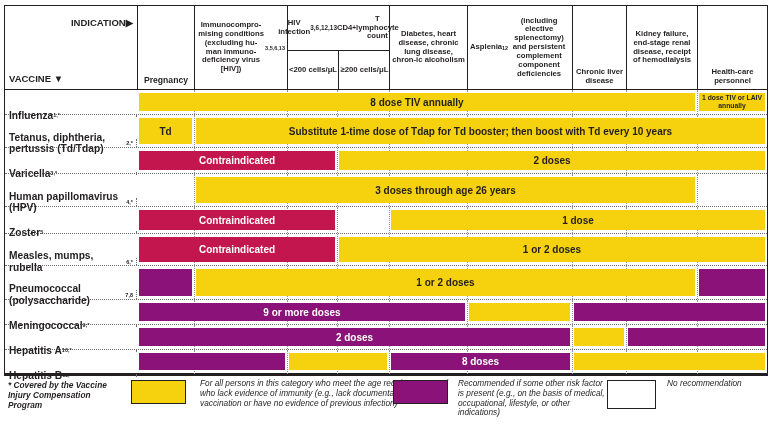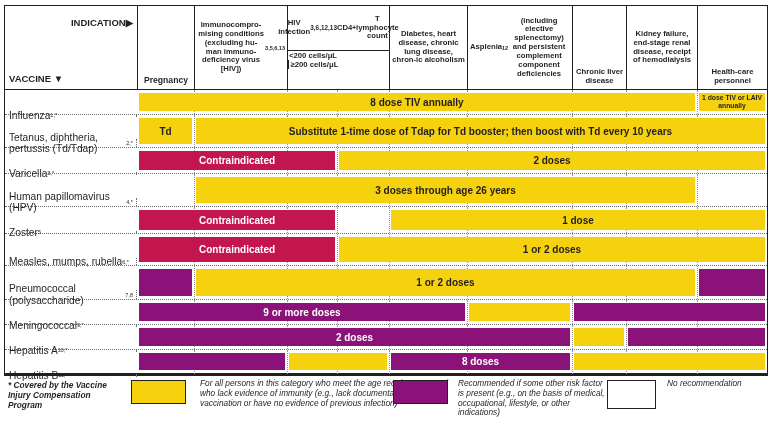--- a/index.html
+++ b/index.html
@@ -14,29 +14,29 @@
          font-weight:bold;font-size:7.7px;line-height:1.15;text-align:center;
          display:flex;align-items:center;justify-content:center;padding:1px 2px;}
   .hcell sup, .rlabel sup, .bar sup{font-size:5.5px;vertical-align:super;line-height:0;}
   .corner{border-left:none;position:relative;}
   .corner .ind{position:absolute;top:12px;right:4px;font-size:9.5px;font-weight:bold;}
   .corner .vac{position:absolute;bottom:4px;left:4px;font-size:9.5px;font-weight:bold;}
   .h-bottom{align-items:flex-end;padding-bottom:3px;}
   .hgroup{box-sizing:border-box;border-left:1.2px solid #231f20;display:flex;flex-direction:column;}
   .hgroup-label{flex:1;font-weight:bold;font-size:7.7px;line-height:1.15;text-align:center;
                 display:flex;align-items:center;justify-content:center;padding:1px 2px;}
-  .hgroup-subs{display:flex;height:38px;border-top:1.2px solid #231f20;flex-direction:column;}
+  .hgroup-subs{display:flex;height:38px;border-top:1.2px solid #231f20;}
   .hsub{box-sizing:border-box;flex:none;font-weight:bold;font-size:7.7px;line-height:1.2;
         text-align:center;display:flex;align-items:center;justify-content:center;}
   .hsub + .hsub{border-left:1.2px solid #231f20;}
   
   .row{display:flex;position:relative;box-sizing:border-box;border-bottom:1px dotted #6d6e71;}
   .row:last-child{border-bottom:none;}
   .rlabel{box-sizing:border-box;width:132px;flex:none;display:flex;align-items:center;
-          padding:1px 3px 1px 4px;font-size:10.2px;font-weight:normal;line-height:1.08;
+          padding:1px 3px 1px 4px;font-size:10.2px;font-weight:bold;line-height:1.08;
           border-right:1px dotted #6d6e71;margin-top:24px;}
   .bararea{position:relative;flex:1;}
   .vline{position:absolute;top:0;bottom:0;width:0;border-left:1px dotted #939598;}
   .bar{position:absolute;top:3px;display:flex;align-items:center;justify-content:center;
        font-weight:bold;font-size:10px;text-align:center;box-sizing:border-box;}
   .bar.yellow{background:var(--yellow);color:#231f20;}
   .bar.purple{background:var(--purple);color:#fff;}
   .bar.red{background:var(--red);color:#fff;}
   .bar.small{font-size:6.8px;line-height:1.12;padding:0 2px;}
   

